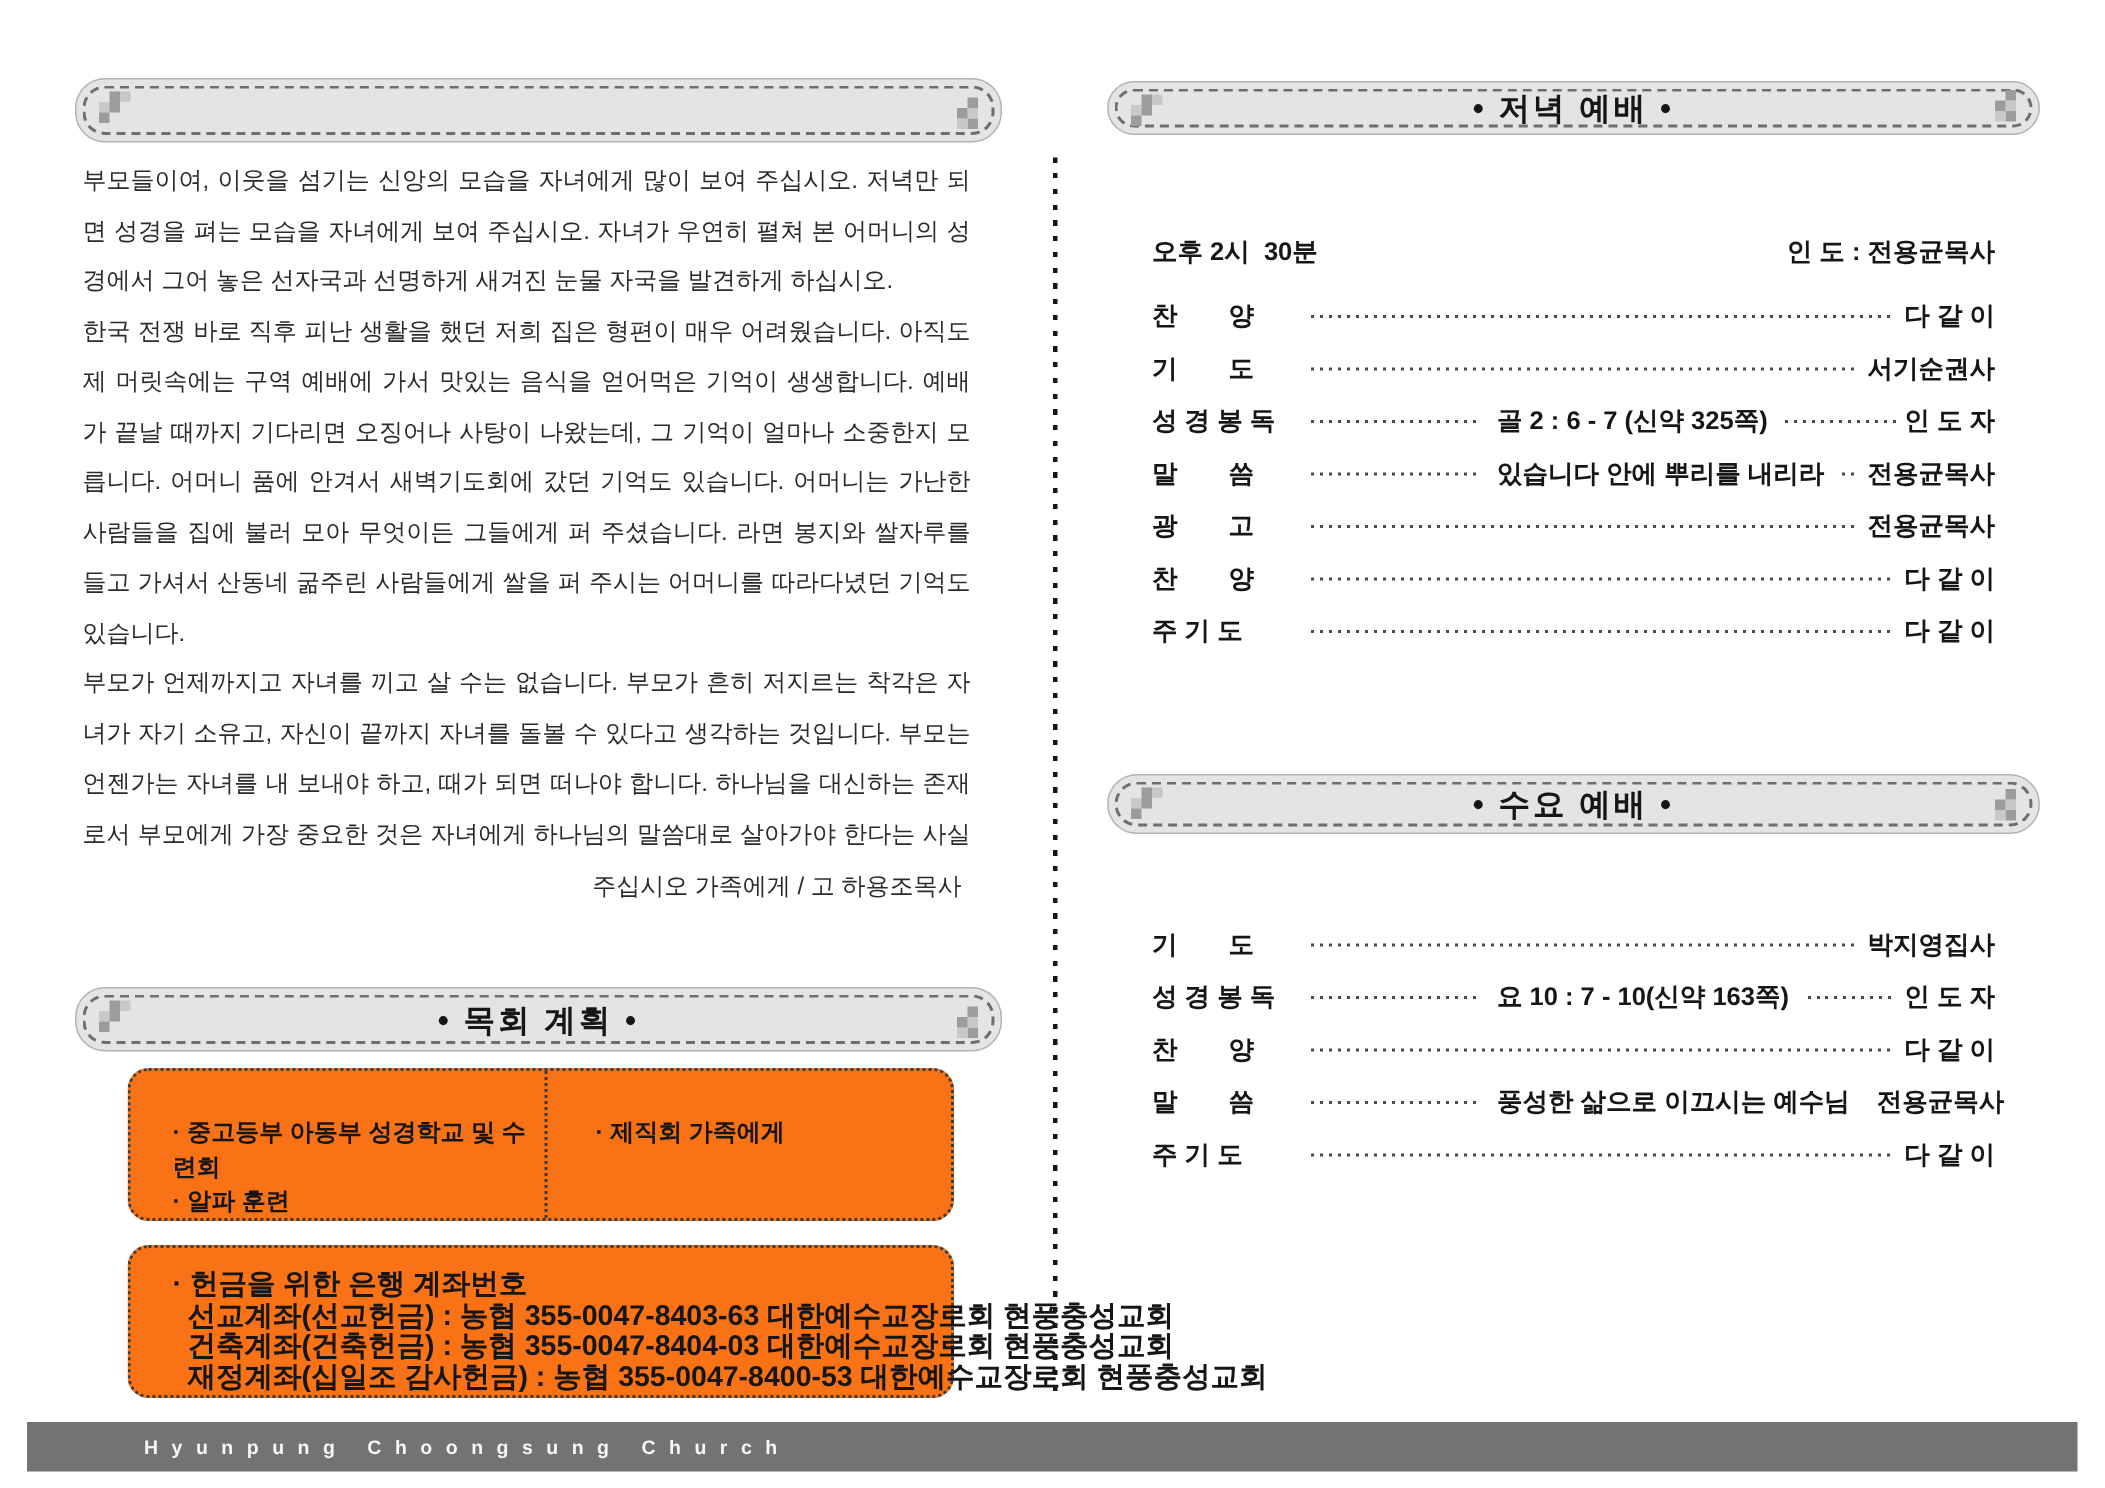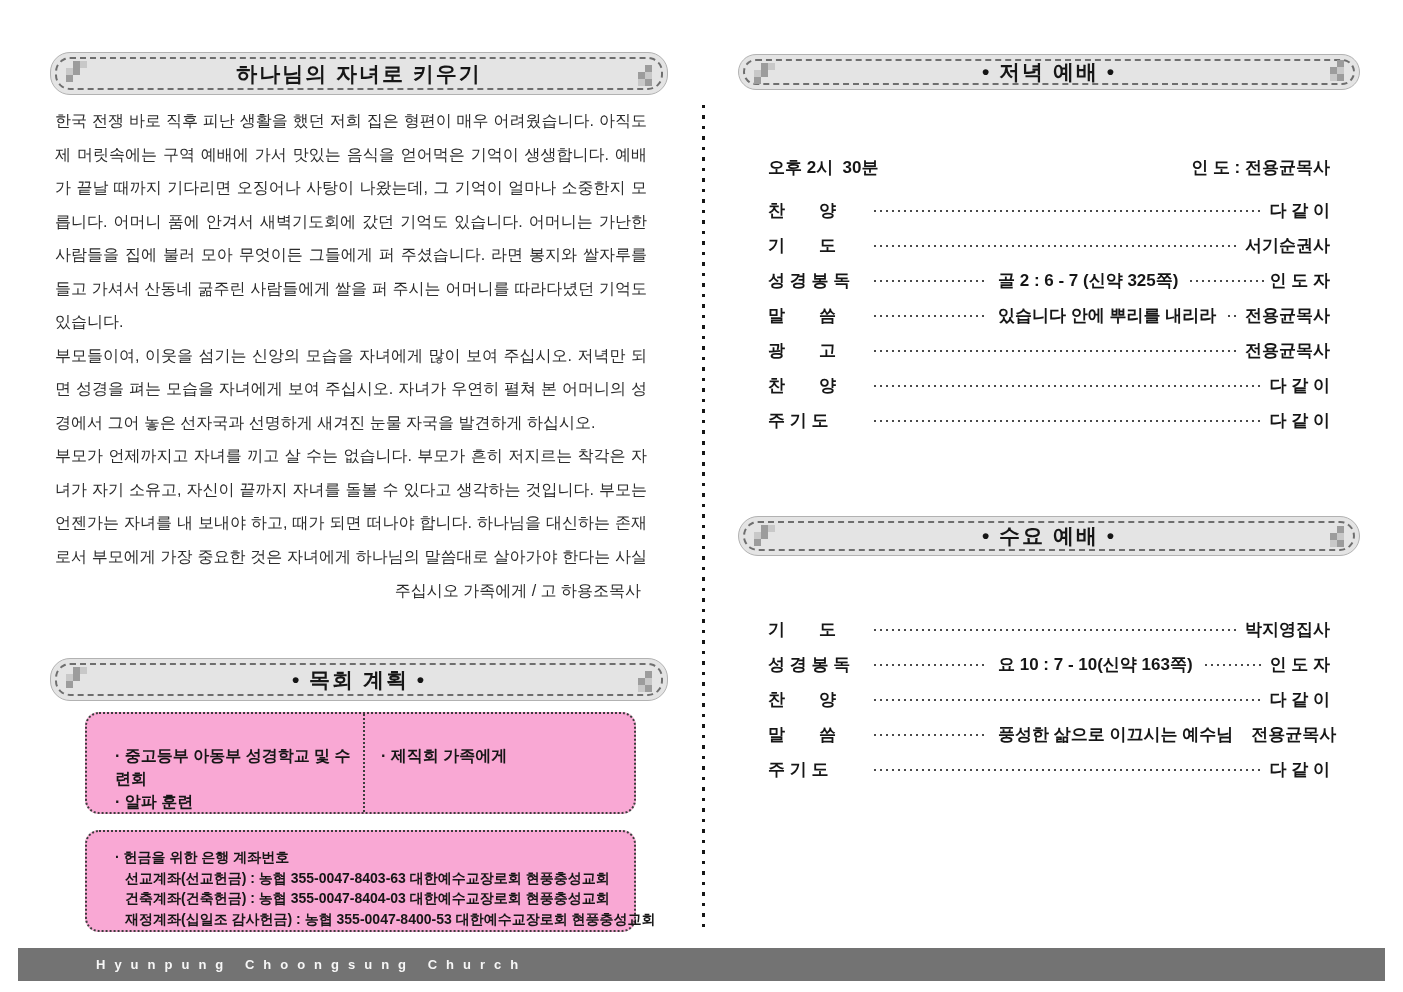--- a/index.html
+++ b/index.html
@@ -18,26 +18,26 @@
   .orn-br { right:9px; bottom:2px; }
   .c-dark { background:#9c9c9c; } .c-lite { background:#c8c8c8; }
 
   
   .essay-body { position:absolute; left:55px; top:104px; width:592px; height:472px;
                 font-size:16px; line-height:33.5px; text-align:justify; color:#2b2b2b; overflow:hidden; }
   .essay-body p { margin:0; }
   .signature { position:absolute; left:55px; top:581px; width:590px; text-align:right;
                font-size:16px; color:#2b2b2b; padding-right:4px; }
 
-  .gray-box { position:absolute; background:#f9a8d4; border:2px dotted #3c3c3c; border-radius:14px; }
+  .gray-box { position:absolute; background:#f97316; border:2px dotted #3c3c3c; border-radius:14px;gap:16px; }
   .plan-box { display:flex; }
   .plan-col { padding-top:30px; font-weight:bold; font-size:16px; line-height:23px; color:#161616; }
   .plan-col.pleft { width:278px; border-right:2px dotted #3c3c3c; padding-left:28px; }
   .plan-col.pright { flex:1; padding-left:16px; }
-  .acc-box { padding:15px 0 0 28px; font-weight:bold; font-size:14px; line-height:20.5px; color:#161616; }
+  .acc-box { padding:15px 0 0 28px; font-weight:bold; font-size:19px; line-height:20.5px; color:#161616; }
   .acc-lines div { padding-left:10px; white-space:nowrap; }
 
   
   .v-divider { position:absolute; left:702px; top:105px; width:3px; height:825px;
                background-image:repeating-linear-gradient(to bottom,#161616 0 3.5px,transparent 3.5px 10.5px); }
 
   
   .rows { position:absolute; width:562px; }
   .srow { display:flex; align-items:center; height:35px; font-weight:bold; font-size:17px; color:#161616; }
   .srow.time { justify-content:space-between; margin-bottom:8px; }
@@ -62,34 +62,33 @@
 
   <div class="bar" style="left:50px; top:52px; width:618px; height:43px;">
     <div class="bar-inner">
       <span class="orn orn-tl">
         <i class="c-dark" style="left:7px;top:0;"></i>
           <i class="c-lite" style="left:14px;top:0;"></i>
         <i class="c-lite" style="left:0;top:7px;"></i>
           <i class="c-dark" style="left:7px;top:7px;"></i>
         <i class="c-dark" style="left:0;top:14px;"></i>
       </span>
-      <span class="bar-title">하나님의 자녀로 키우기</span>
       <span class="orn orn-br">
         <i class="c-dark" style="left:14px;top:14px;"></i>
           <i class="c-lite" style="left:7px;top:14px;"></i>
         <i class="c-lite" style="left:14px;top:7px;"></i>
           <i class="c-dark" style="left:7px;top:7px;"></i>
         <i class="c-dark" style="left:14px;top:0;"></i>
       </span>
     </div>
   </div>
 
   <div class="essay-body">
+      <p>부모들이여, 이웃을 섬기는 신앙의 모습을 자녀에게 많이 보여 주십시오. 저녁만 되면 성경을 펴는 모습을 자녀에게 보여 주십시오. 자녀가 우연히 펼쳐 본 어머니의 성경에서 그어 놓은 선자국과 선명하게 새겨진 눈물 자국을 발견하게 하십시오.</p>
       <p>한국 전쟁 바로 직후 피난 생활을 했던 저희 집은 형편이 매우 어려웠습니다. 아직도 제 머릿속에는 구역 예배에 가서 맛있는 음식을 얻어먹은 기억이 생생합니다. 예배가 끝날 때까지 기다리면 오징어나 사탕이 나왔는데, 그 기억이 얼마나 소중한지 모릅니다. 어머니 품에 안겨서 새벽기도회에 갔던 기억도 있습니다. 어머니는 가난한 사람들을 집에 불러 모아 무엇이든 그들에게 퍼 주셨습니다. 라면 봉지와 쌀자루를 들고 가셔서 산동네 굶주린 사람들에게 쌀을 퍼 주시는 어머니를 따라다녔던 기억도 있습니다.</p>
-      <p>부모들이여, 이웃을 섬기는 신앙의 모습을 자녀에게 많이 보여 주십시오. 저녁만 되면 성경을 펴는 모습을 자녀에게 보여 주십시오. 자녀가 우연히 펼쳐 본 어머니의 성경에서 그어 놓은 선자국과 선명하게 새겨진 눈물 자국을 발견하게 하십시오.</p>
       <p>부모가 언제까지고 자녀를 끼고 살 수는 없습니다. 부모가 흔히 저지르는 착각은 자녀가 자기 소유고, 자신이 끝까지 자녀를 돌볼 수 있다고 생각하는 것입니다. 부모는 언젠가는 자녀를 내 보내야 하고, 때가 되면 떠나야 합니다. 하나님을 대신하는 존재로서 부모에게 가장 중요한 것은 자녀에게 하나님의 말씀대로 살아가야 한다는 사실을 가르치는 것입니다. 부모가 성경 중심의 삶, 성전 중심의 삶을 본으로 보이면 자녀는 결코 하나님을 떠나지 않고 부모의 신앙 유산을 아름답게 이어 갈 것입니다.</p>
     </div>
 
   <div class="signature">주십시오 가족에게 / 고 하용조목사</div>
 
   <div class="bar" style="left:50px; top:658px; width:618px; height:43px;">
     <div class="bar-inner">
       <span class="orn orn-tl">
         <i class="c-dark" style="left:7px;top:0;"></i>
           <i class="c-lite" style="left:14px;top:0;"></i>

